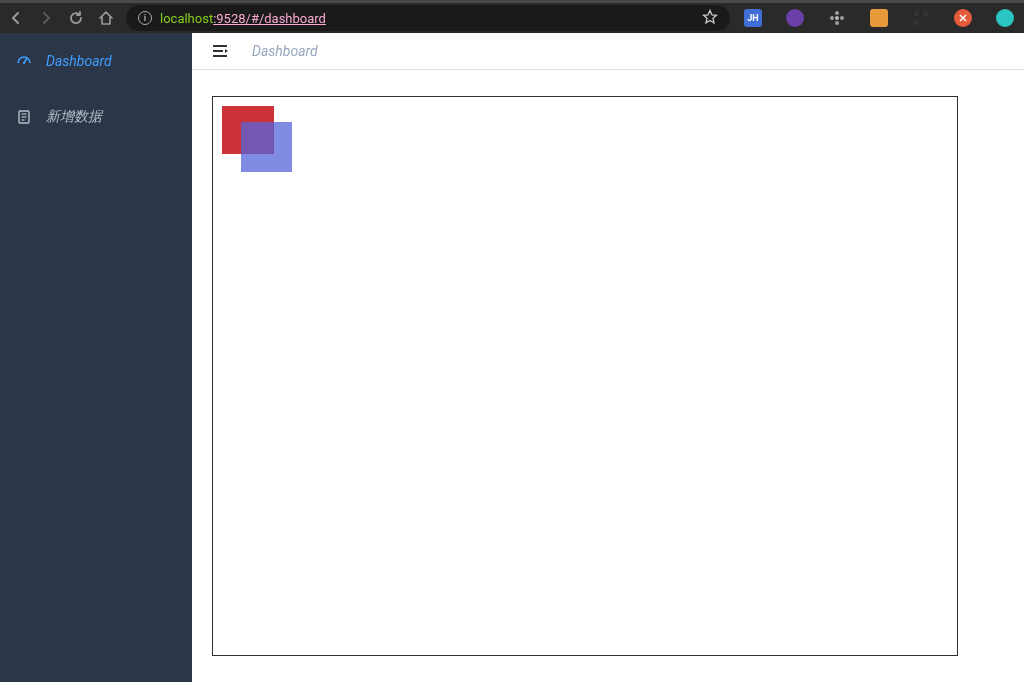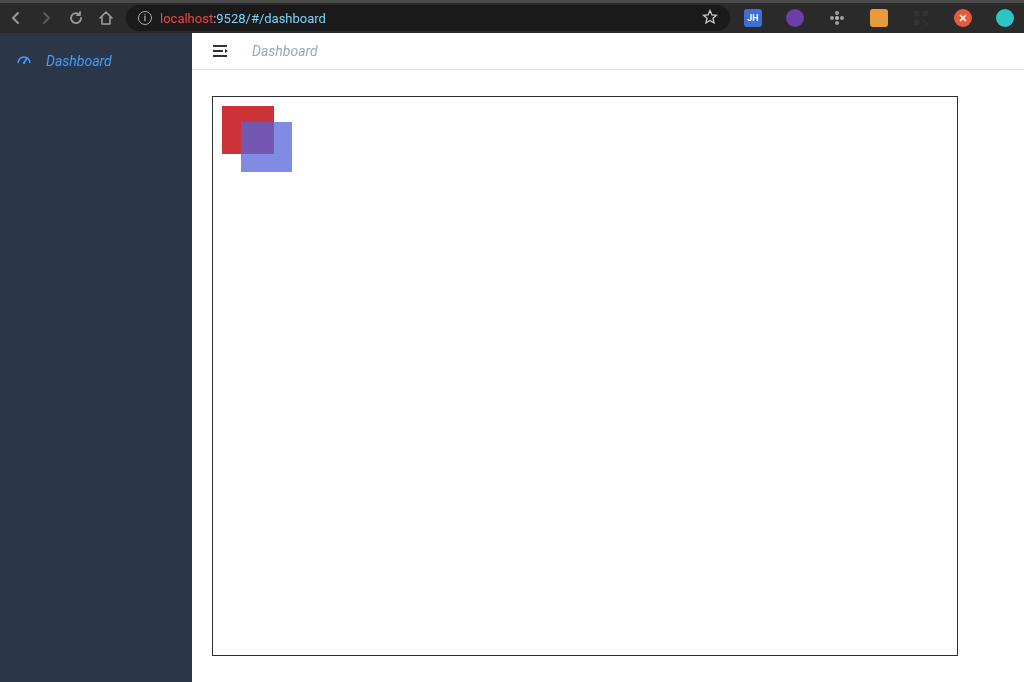--- a/index.html
+++ b/index.html
@@ -48,22 +48,22 @@
       height: 14px;
       border: 1.5px solid #aaa;
       border-radius: 50%;
       display: flex;
       align-items: center;
       justify-content: center;
       font-size: 9px;
       color: #aaa;
       font-weight: bold;
     }
-    .url-host { color: #ef4444; }
-    .url-rest { color: #7dd3fc; }
+    .url-host { color: #84cc16; }
+    .url-rest { color: #f9a8d4; text-decoration: underline; }
     .star-icon { color: #ccc; margin-left: auto; }
     .ext-icons {
       display: flex;
       gap: 24px;
       align-items: center;
       padding: 0 4px;
     }
     .ext-icon {
       width: 18px;
       height: 18px;
@@ -240,20 +240,31 @@
     <div class="sidebar-item active">
       <span class="sidebar-icon">
         <svg width="16" height="16" viewBox="0 0 16 16">
             <path d="M2 10 A6 6 0 0 1 14 10" stroke="currentColor" stroke-width="1.6" fill="none"></path>
             <path d="M8 10 L11 5" stroke="currentColor" stroke-width="1.6" stroke-linecap="round"></path>
             <circle cx="8" cy="10" r="1" fill="currentColor"></circle>
           </svg>
       </span>
       <span>Dashboard</span>
     </div>
+    <div class="sidebar-item">
+      <span class="sidebar-icon">
+        <svg width="16" height="16" viewBox="0 0 16 16">
+            <rect x="3" y="2" width="10" height="12" rx="1" stroke="currentColor" stroke-width="1.4" fill="none"></rect>
+            <line x1="5.5" y1="5" x2="10.5" y2="5" stroke="currentColor" stroke-width="1.2"></line>
+            <line x1="5.5" y1="8" x2="10.5" y2="8" stroke="currentColor" stroke-width="1.2"></line>
+            <line x1="5.5" y1="11" x2="8.5" y2="11" stroke="currentColor" stroke-width="1.2"></line>
+          </svg>
+      </span>
+      <span>新增数据</span>
+    </div>
   </nav>
 
   <main class="main">
     <div class="topbar">
       <div class="hamburger">
         <svg width="20" height="20" viewBox="0 0 20 20">
           <line x1="3" y1="5" x2="17" y2="5" stroke="#333" stroke-width="2"></line>
           <line x1="3" y1="10" x2="13" y2="10" stroke="#333" stroke-width="2"></line>
           <line x1="3" y1="15" x2="17" y2="15" stroke="#333" stroke-width="2"></line>
           <path d="M15 8 L18 10 L15 12 Z" fill="#333"></path>

